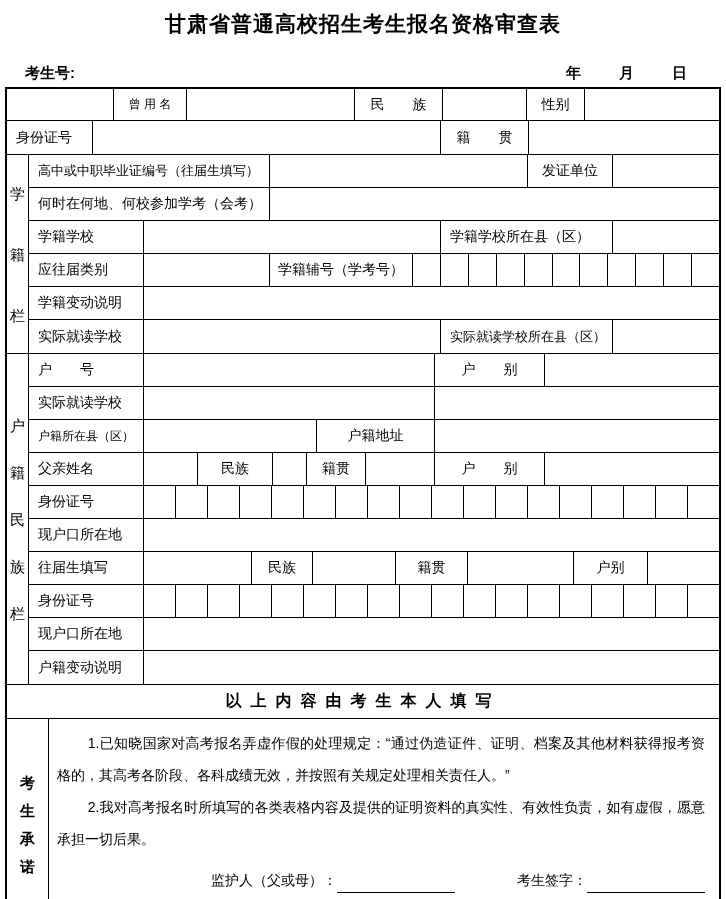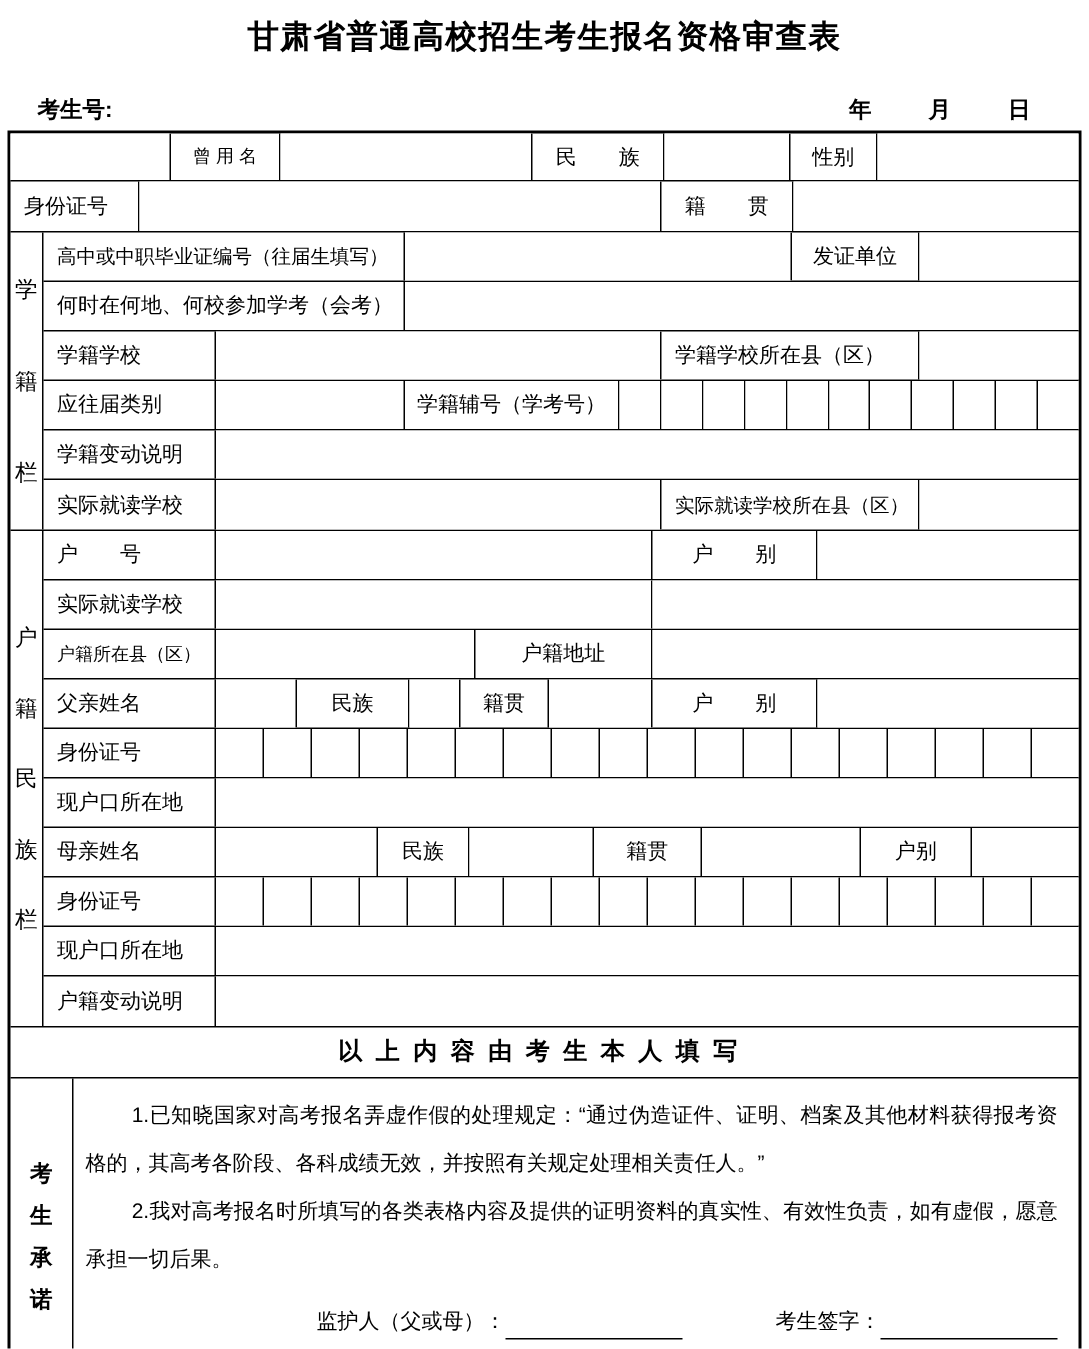--- a/index.html
+++ b/index.html
@@ -180,21 +180,21 @@
             <div class="cell input-cell" style="flex: 1 1 0px; min-width: 0px;"></div>
             <div class="cell input-cell" style="flex: 1 1 0px; min-width: 0px;"></div>
             <div class="cell input-cell" style="flex: 1 1 0px; min-width: 0px;"></div>
             <div class="cell input-cell" style="flex: 1 1 0px; min-width: 0px;"></div>
           </div>
           <div class="row" style="height: 33px;">
             <div class="cell label-cell" style="width: 115px;">现户口所在地</div>
             <div class="cell input-cell" style="flex: 1 1 0px; min-width: 0px;"></div>
           </div>
           <div class="row" style="height: 33px;">
-            <div class="cell label-cell" style="width: 115px;">母亲姓名</div>
+            <div class="cell label-cell" style="width: 115px;">往届生填写</div>
             <div class="cell input-cell" style="width: 108px;"></div>
             <div class="cell label-cell center" style="width: 61px;">民族</div>
             <div class="cell input-cell" style="width: 83px;"></div>
             <div class="cell label-cell center" style="width: 72px;">籍贯</div>
             <div class="cell input-cell" style="width: 106px;"></div>
             <div class="cell label-cell center" style="width: 74px;">户别</div>
             <div class="cell input-cell" style="flex: 1 1 0px; min-width: 0px;"></div>
           </div>
           <div class="row" style="height: 33px;">
             <div class="cell label-cell" style="width: 115px;">身份证号</div>

